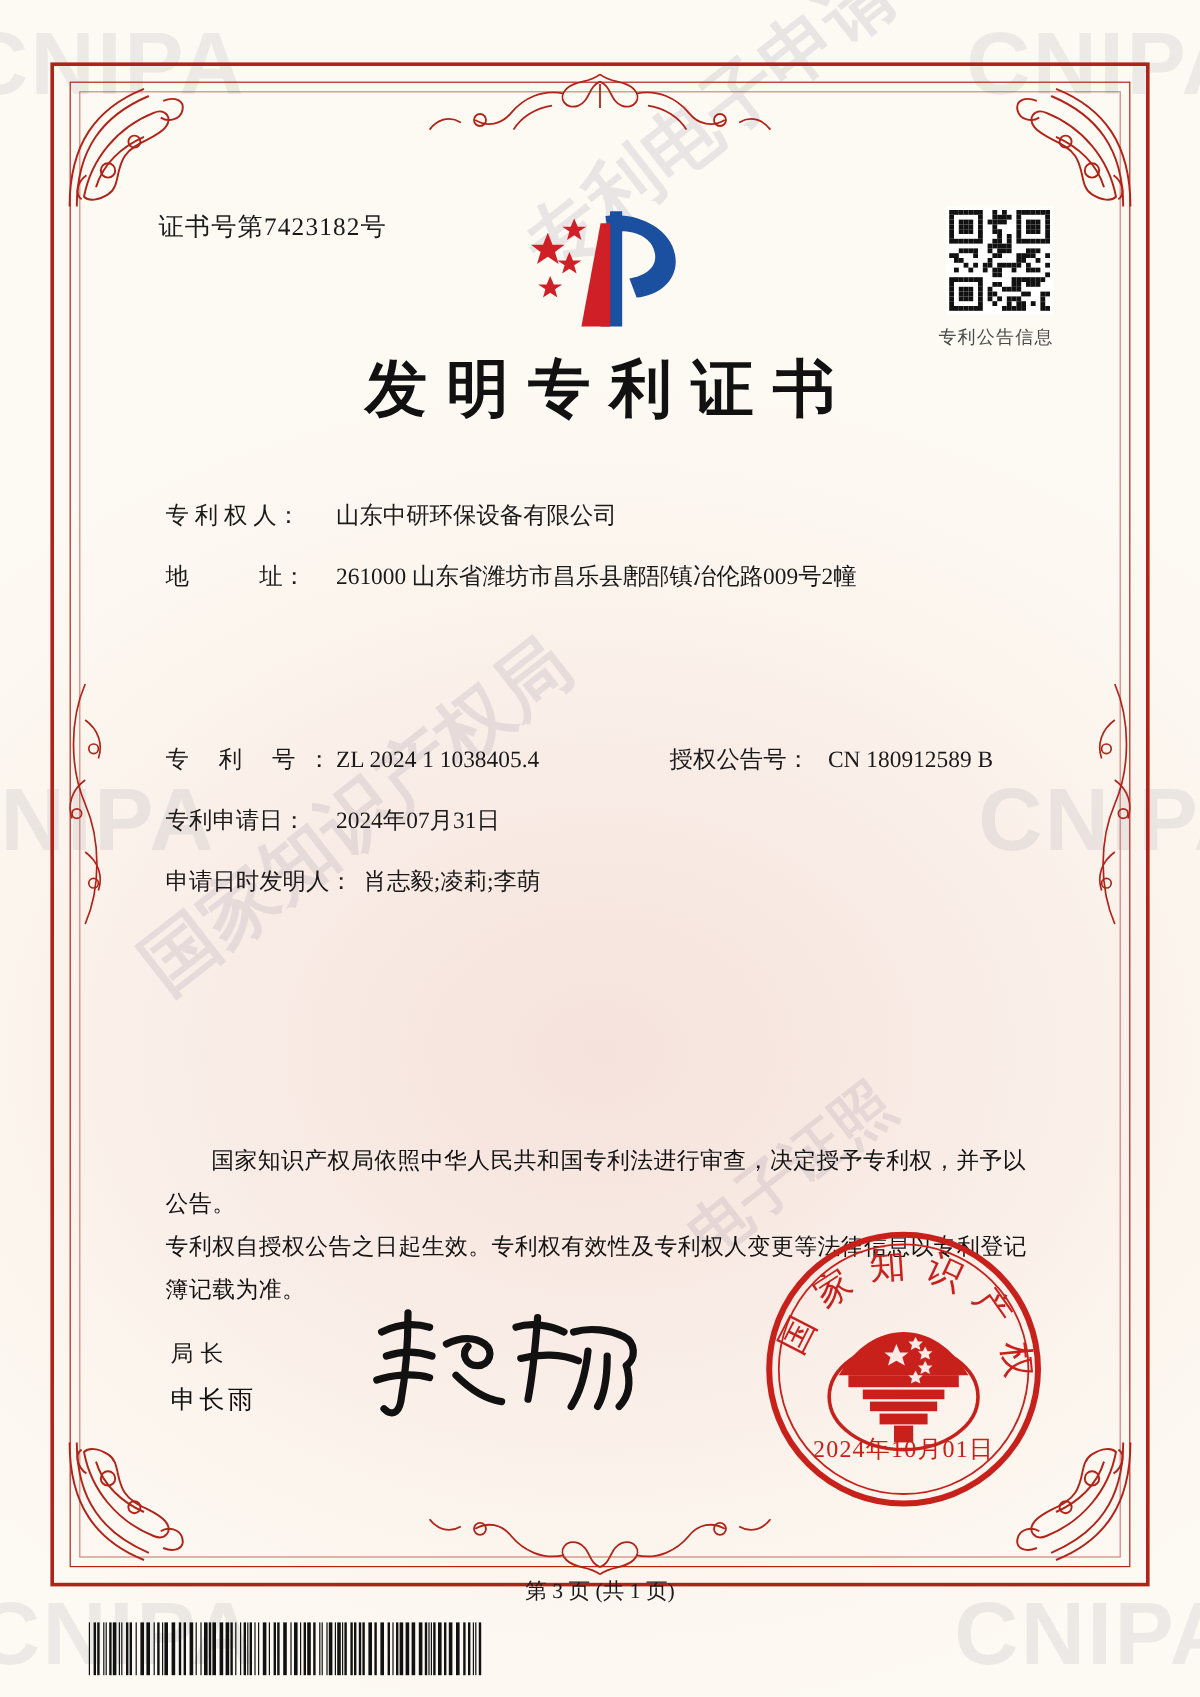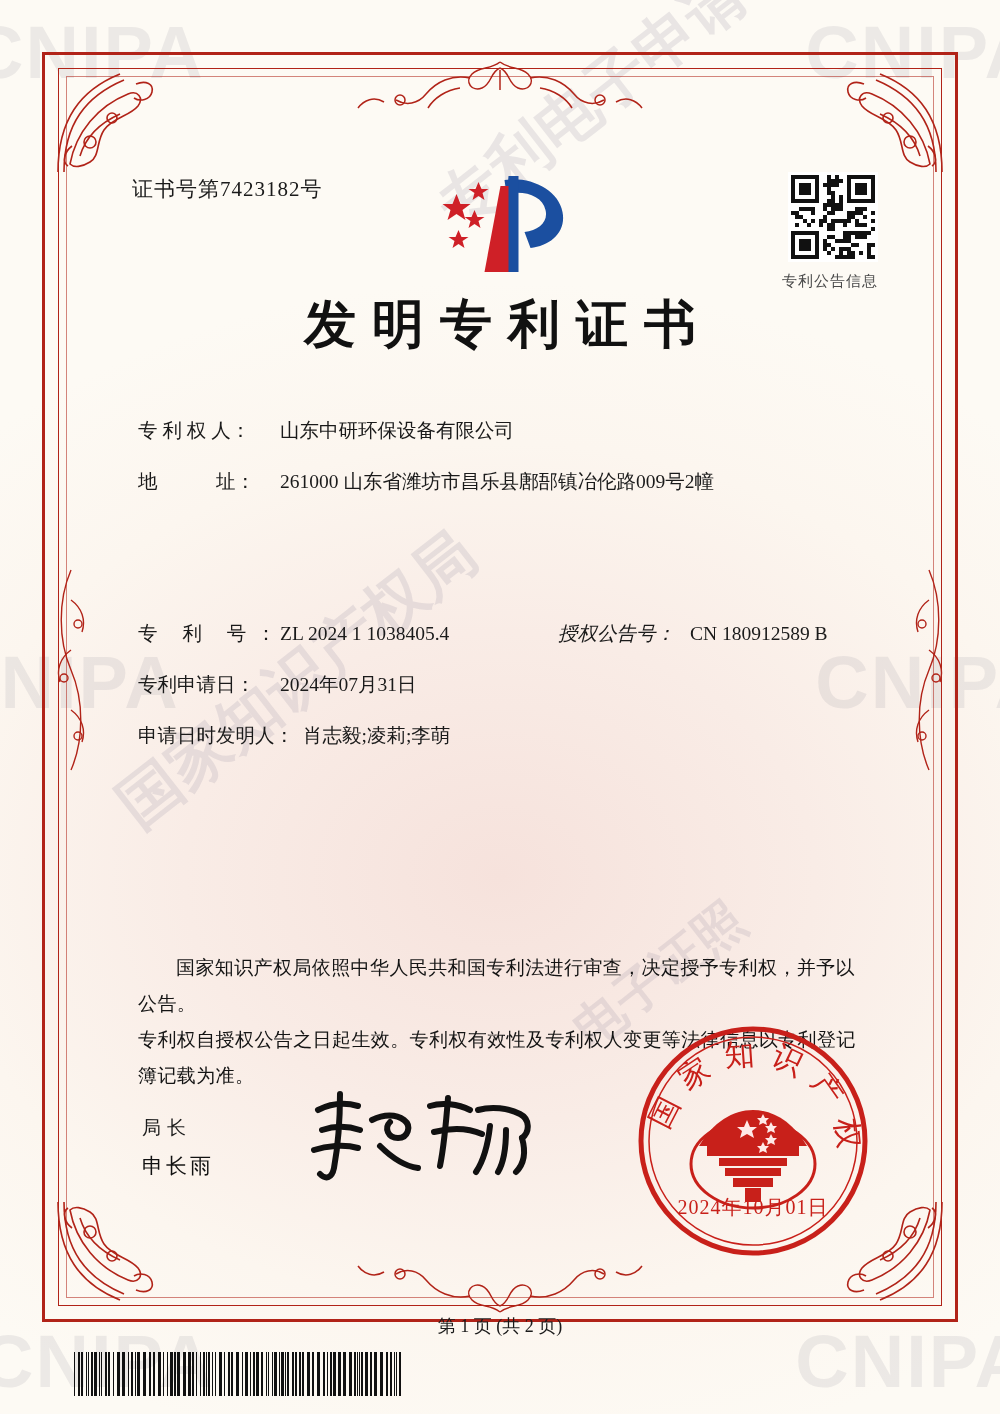--- a/index.html
+++ b/index.html
@@ -203,21 +203,21 @@
     letter-spacing: 10px;
   }
   .fvalue {
     display: inline-block;
   }
   .fcol2 {
     position: absolute;
     left: 420px;
     top: 0;
   }
-  .fcol2 .flabel { width: 132px; font-style: italic; }
+  .fcol2 .flabel { width: 132px; }
 
   .fields2 {
     position: absolute;
     left: 138px;
     top: 608px;
     width: 740px;
     font-size: 19.5px;
     color: #1a1a1a;
   }
 
@@ -977,21 +977,21 @@
             <polygon points="10,-36 12,-32 16,-32 13,-29 14,-25 10,-27 6,-25 7,-29 4,-32 8,-32"></polygon>
             <polygon points="18,-28 20,-24 24,-24 21,-21 22,-17 18,-19 14,-17 15,-21 12,-24 16,-24"></polygon>
             <polygon points="18,-16 20,-12 24,-12 21,-9 22,-5 18,-7 14,-5 15,-9 12,-12 16,-12"></polygon>
             <polygon points="10,-8 12,-4 16,-4 13,-1 14,3 10,1 6,3 7,-1 4,-4 8,-4"></polygon>
           </g>
         </g>
       </svg>
       <div class="seal-date">2024年10月01日</div>
     </div>
 
-    <div class="page-no">第 1 页 (共 2 页)</div>
+    <div class="page-no">第 3 页 (共 1 页)</div>
 
     <div class="barcode" id="barcode">
         <i style="width: 1px; margin-right: 3px;"></i>
         <i style="width: 2px; margin-right: 1px;"></i>
         <i style="width: 2px; margin-right: 3px;"></i>
         <i style="width: 1px; margin-right: 1px;"></i>
         <i style="width: 1px; margin-right: 2px;"></i>
         <i style="width: 2px; margin-right: 1px;"></i>
         <i style="width: 3px; margin-right: 2px;"></i>
         <i style="width: 1px; margin-right: 1px;"></i>

